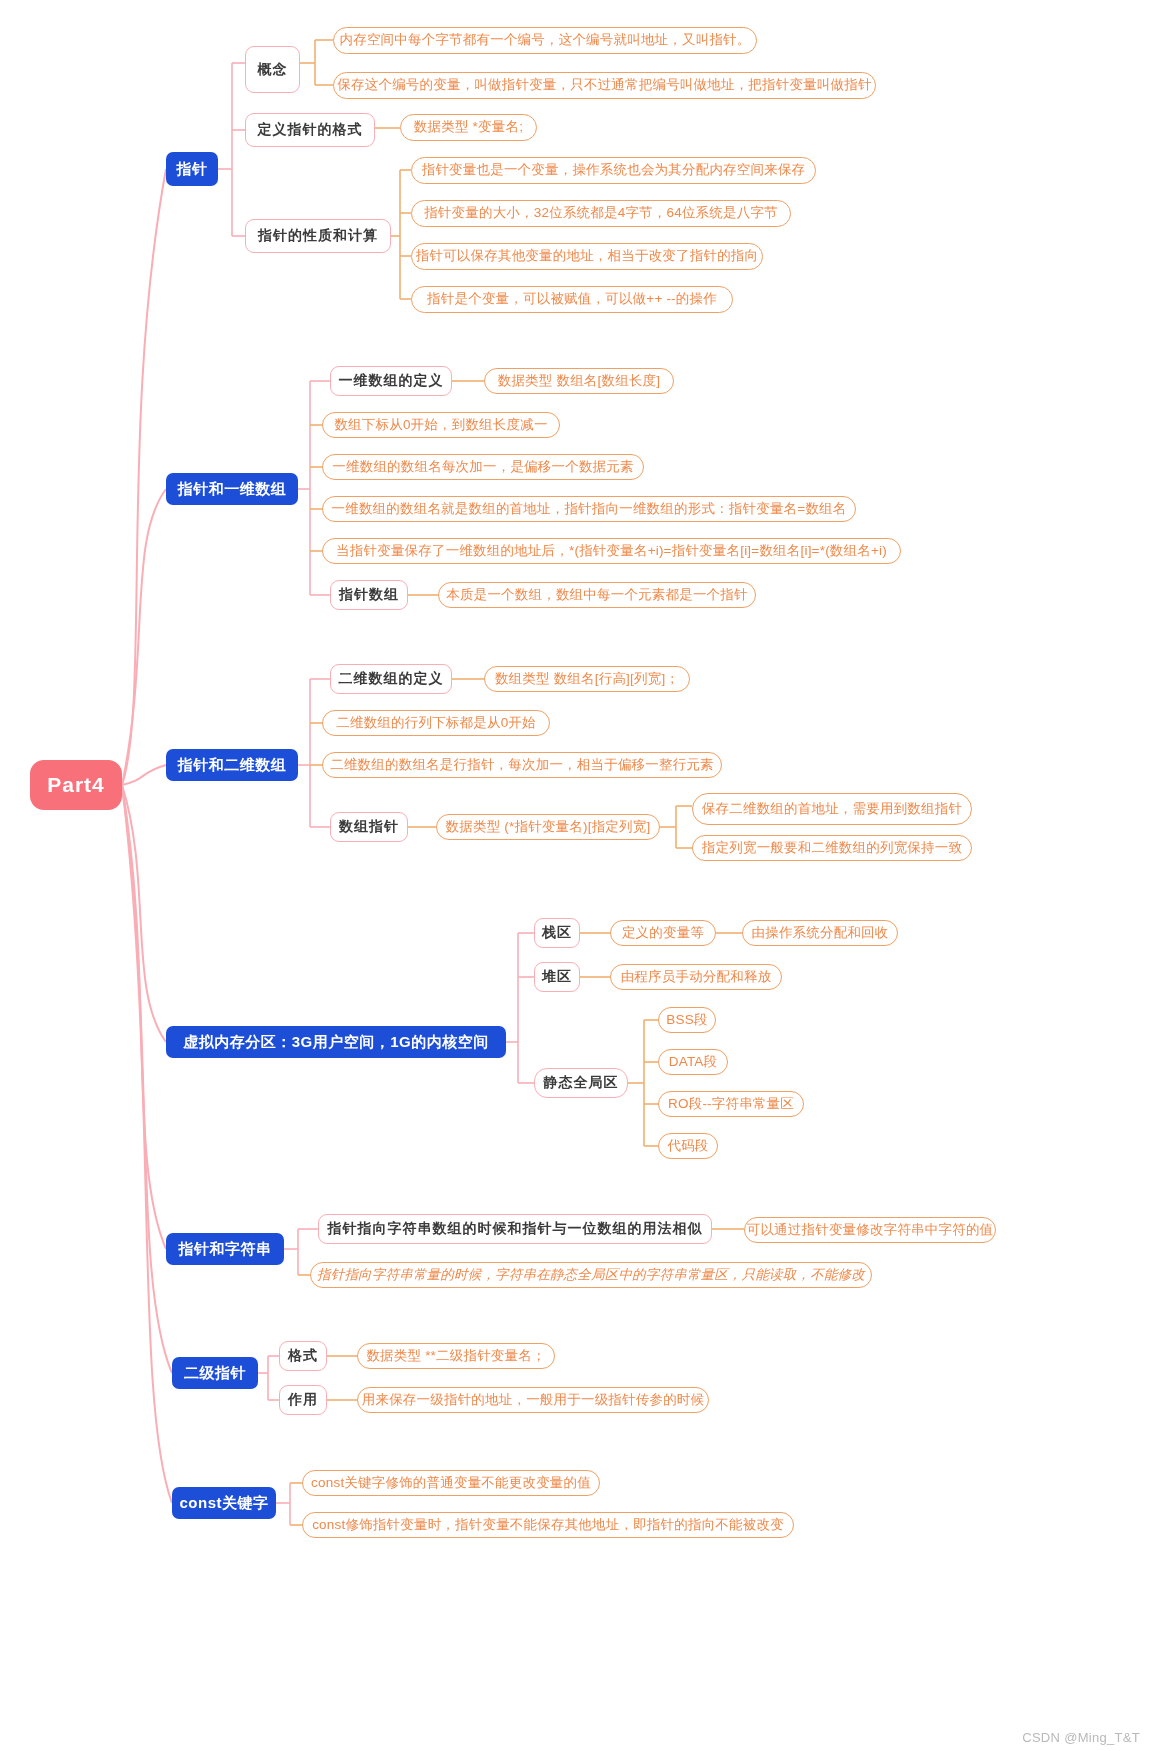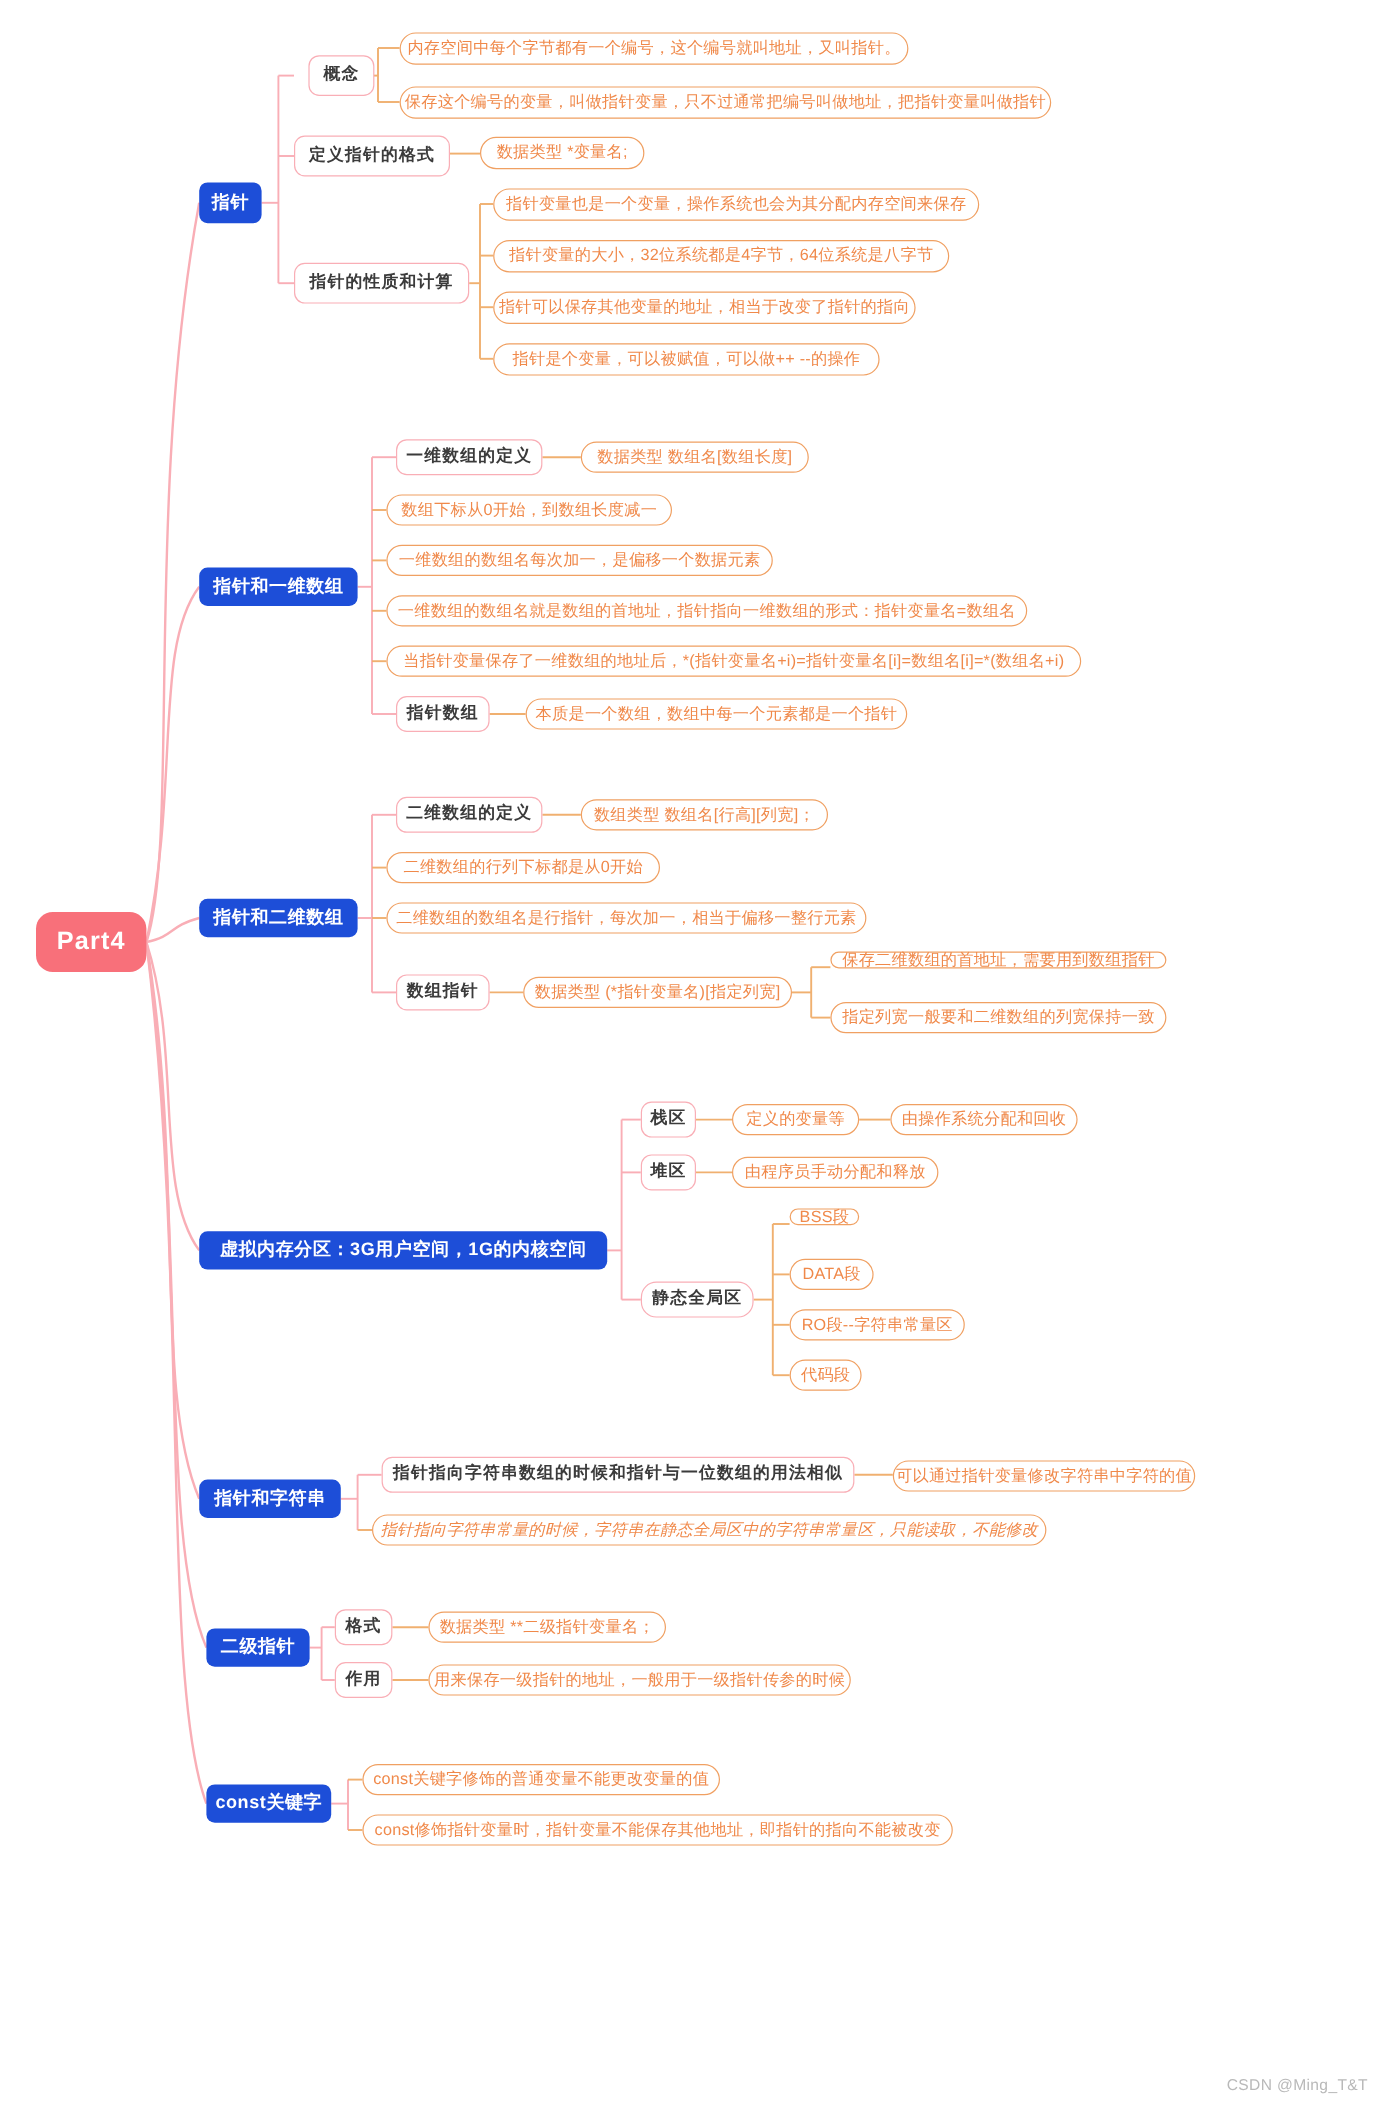--- a/index.html
+++ b/index.html
@@ -208,21 +208,21 @@
   <div class="node topic" style="left: 166px; top: 1233px; width: 118px; height: 32px;">
       <span>指针和字符串</span>
     </div>
   <div class="node topic" style="left: 172px; top: 1357px; width: 86px; height: 32px;">
       <span>二级指针</span>
     </div>
   <div class="node topic" style="left: 172px; top: 1487px; width: 104px; height: 32px;">
       <span>const关键字</span>
     </div>
 
-  <div class="node sub" style="left: 245px; top: 46px; width: 55px; height: 34px; margin-left: 12px;">
+  <div class="node sub" style="left: 245px; top: 46px; width: 55px; height: 47px;">
       <span>概念</span>
     </div>
   <div class="node sub" style="left: 245px; top: 113px; width: 130px; height: 34px;">
       <span>定义指针的格式</span>
     </div>
   <div class="node sub" style="left: 245px; top: 219px; width: 146px; height: 34px;">
       <span>指针的性质和计算</span>
     </div>
 
   <div class="node leaf" style="left: 333px; top: 72px; width: 543px; height: 27px;">
@@ -283,21 +283,21 @@
     </div>
   <div class="node leaf" style="left: 322px; top: 752px; width: 400px; height: 26px;">
       <span>二维数组的数组名是行指针，每次加一，相当于偏移一整行元素</span>
     </div>
   <div class="node sub" style="left: 330px; top: 812px; width: 78px; height: 30px;">
       <span>数组指针</span>
     </div>
   <div class="node leaf" style="left: 436px; top: 814px; width: 224px; height: 26px;">
       <span>数据类型 (*指针变量名)[指定列宽]</span>
     </div>
-  <div class="node leaf" style="left: 692px; top: 793px; width: 280px; height: 14px;">
+  <div class="node leaf" style="left: 692px; top: 793px; width: 280px; height: 32px;">
       <span>保存二维数组的首地址，需要用到数组指针</span>
     </div>
   <div class="node leaf" style="left: 692px; top: 835px; width: 280px; height: 26px;">
       <span>指定列宽一般要和二维数组的列宽保持一致</span>
     </div>
 
   <div class="node sub" style="left: 534px; top: 918px; width: 46px; height: 30px;">
       <span>栈区</span>
     </div>
   <div class="node leaf" style="left: 610px; top: 920px; width: 106px; height: 26px;">
@@ -308,21 +308,21 @@
     </div>
   <div class="node sub" style="left: 534px; top: 962px; width: 46px; height: 30px;">
       <span>堆区</span>
     </div>
   <div class="node leaf" style="left: 610px; top: 964px; width: 172px; height: 26px;">
       <span>由程序员手动分配和释放</span>
     </div>
   <div class="node sub" style="left: 534px; top: 1068px; width: 94px; height: 30px; border-radius: 13px;">
       <span>静态全局区</span>
     </div>
-  <div class="node leaf" style="left: 658px; top: 1007px; width: 58px; height: 14px; justify-content: center;">
+  <div class="node leaf" style="left: 658px; top: 1007px; width: 58px; height: 26px; justify-content: center;">
       <span>BSS段</span>
     </div>
   <div class="node leaf" style="left: 658px; top: 1049px; width: 70px; height: 26px;">
       <span>DATA段</span>
     </div>
   <div class="node leaf" style="left: 658px; top: 1091px; width: 146px; height: 26px;">
       <span>RO段--字符串常量区</span>
     </div>
   <div class="node leaf" style="left: 658px; top: 1133px; width: 60px; height: 26px;">
       <span>代码段</span>

